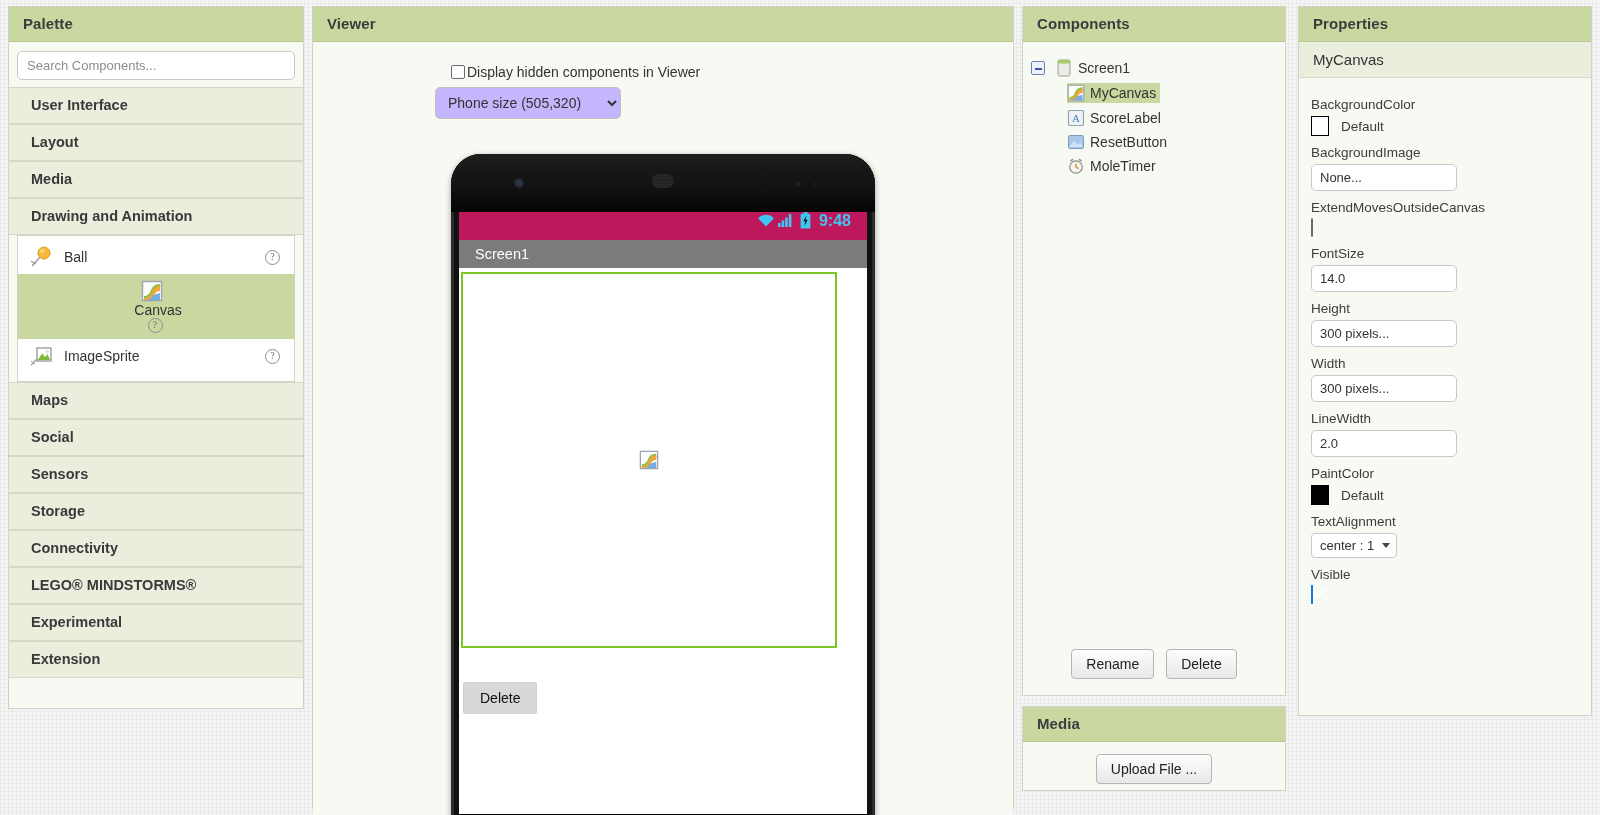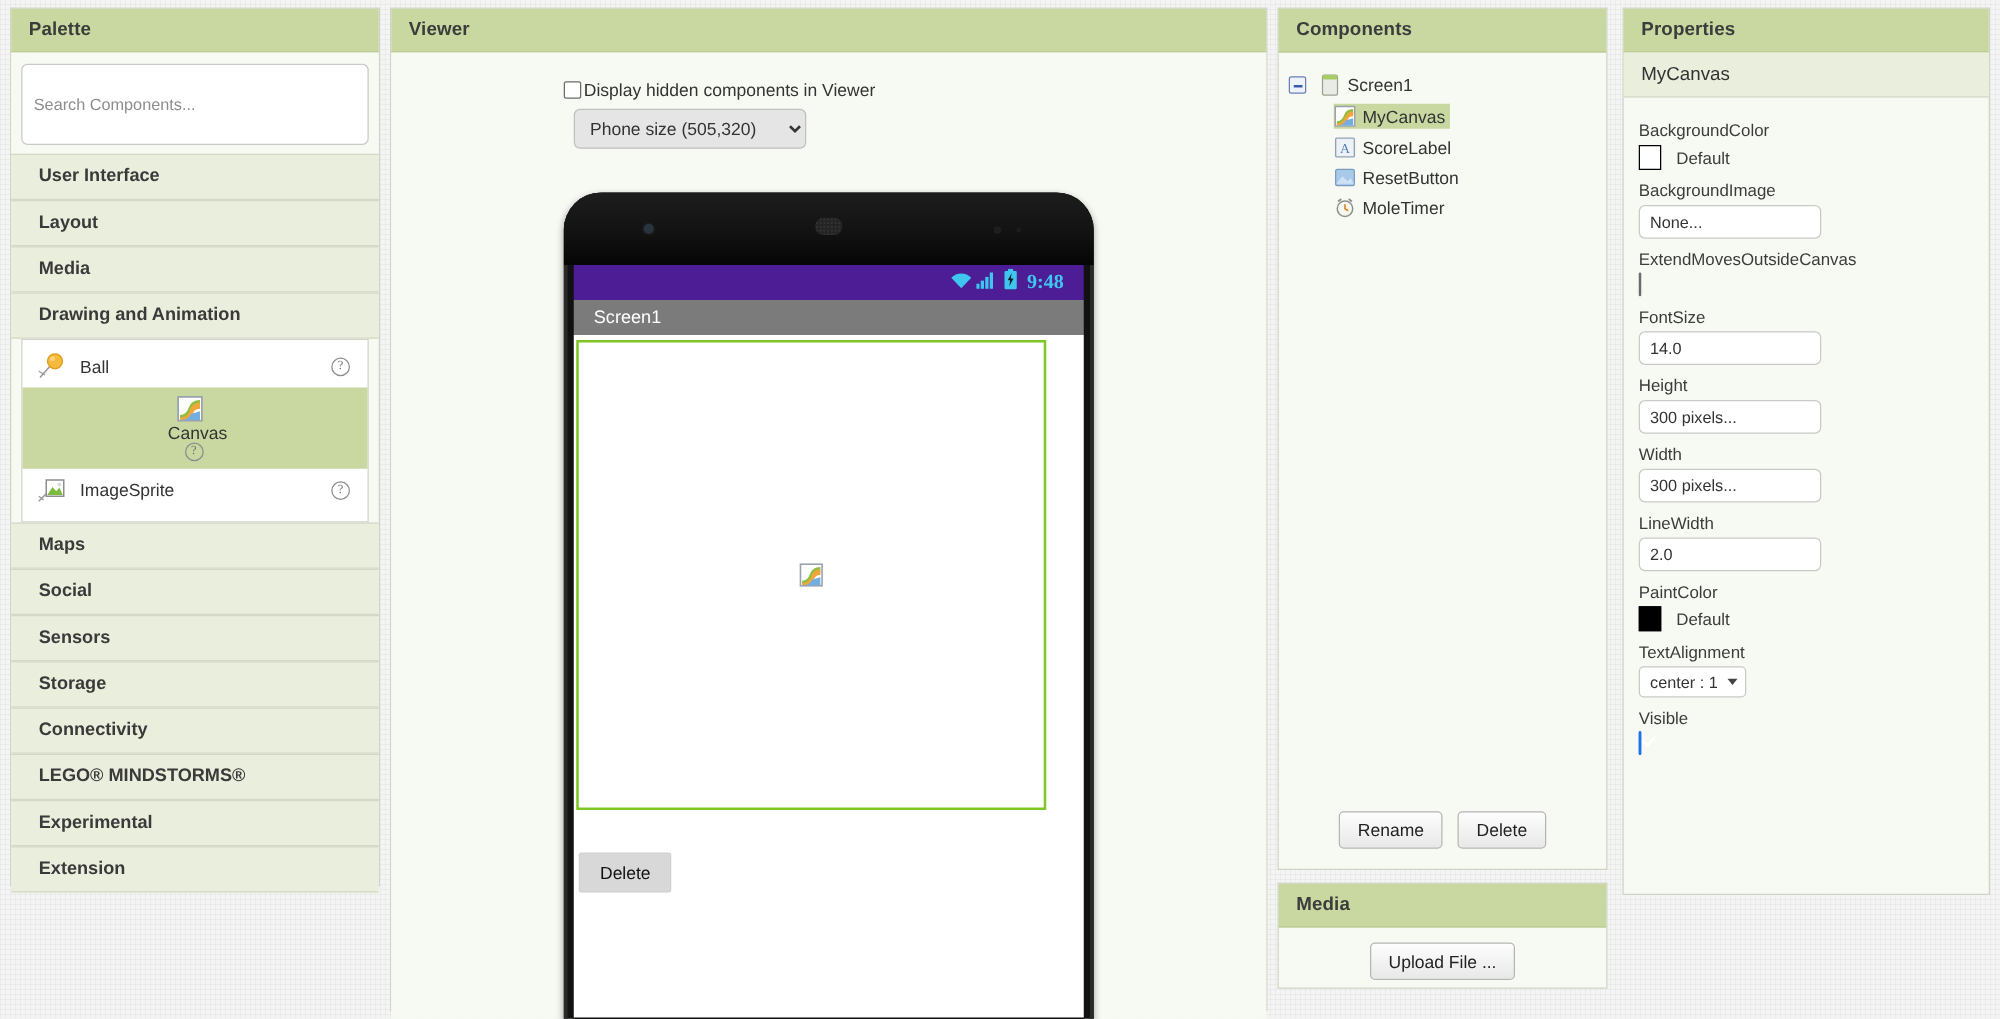--- a/index.html
+++ b/index.html
@@ -34,21 +34,21 @@
     padding: 8px 14px 9px 14px;
     border-bottom: 1px solid #b9c994;
     letter-spacing: 0.1px;
   }
 
   
   #palette { left: 8px; top: 6px; width: 296px; height: 703px; }
   .search-wrap { padding: 9px 8px 7px 8px; background: #f7faf2; }
   .search-box {
     width: 100%;
-    padding: 24px 9px;
+    padding: 6px 9px;
     font-size: 13px;
     color: #555;
     border: 1px solid #c9c9c9;
     border-radius: 5px;
     background: #ffffff;
     outline: none;
     font-family: "Liberation Sans", sans-serif;
   }
   .search-box::placeholder { color: #8d8d8d; }
 
@@ -94,24 +94,24 @@
     position: absolute; left: 138px; top: 22px;
   }
   .chk {
     width: 14px; height: 14px;
     border: 1.5px solid #6b6b6b; background: #fff;
     border-radius: 2px; margin-right: 2px; flex: 0 0 14px;
     cursor: pointer;
   }
   .hidden-check-label { font-size: 14px; color: #333; }
   .size-select {
-    position: absolute; left: 146px; top: 45px;
+    position: absolute; left: 122px; top: 45px;
     width: 186px; padding: 6px 8px;
     font-size: 14px; color: #333;
-    background: #e5e5e5;
+    background: #c4b5fd;
     border: 1px solid #c0c0c0; border-radius: 5px;
     font-family: "Liberation Sans", sans-serif;
     cursor: pointer;
   }
 
   
   .phone {
     position: absolute; left: 138px; top: 112px;
     width: 424px; height: 695px;
     background: #111;
@@ -129,25 +129,25 @@
   .speaker { position: absolute; top: 20px; left: 50%; transform: translateX(-50%);
              width: 22px; height: 14px; border-radius: 7px; background: #242424;
              background-image: radial-gradient(circle, #333 1px, transparent 1px);
              background-size: 3px 3px; }
   .sensor-a { position: absolute; top: 27px; right: 74px; width: 6px; height: 6px;
               border-radius:50%; background:#1e1e1e; }
   .sensor-b { position: absolute; top: 28px; right: 58px; width: 4px; height: 4px;
               border-radius:50%; background:#1c1c1c; }
 
   .statusbar {
-    height: 28px; background: #4c1d95; color: #3fc6ee;
-    display: flex; align-items: center; justify-content: flex-end;
+    height: 28px; background: #be185d; color: #3fc6ee;
+    display: flex; align-items: flex-start; justify-content: flex-end;
     padding-right: 16px; margin: 0 8px;
     font-size: 16px; font-weight: bold;
-    font-family: Liberation Serif, serif;
+    font-family: Liberation Sans, sans-serif;
   }
   .sb-clock { margin-left: 8px; }
   .titlebar {
     margin: 0 8px; height: 28px; background: #7b7b7b;
     color: #fff; font-size: 14.5px;
     display: flex; align-items: center; padding-left: 16px;
   }
   .screen-area {
     margin: 0 8px; background: #fff; height: 546px; position: relative;
   }

